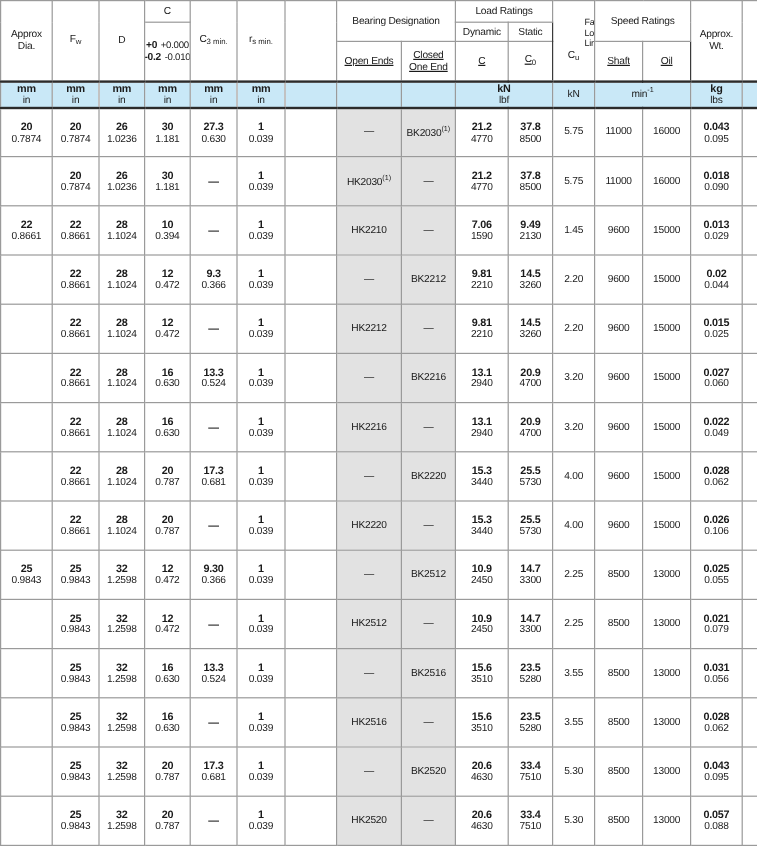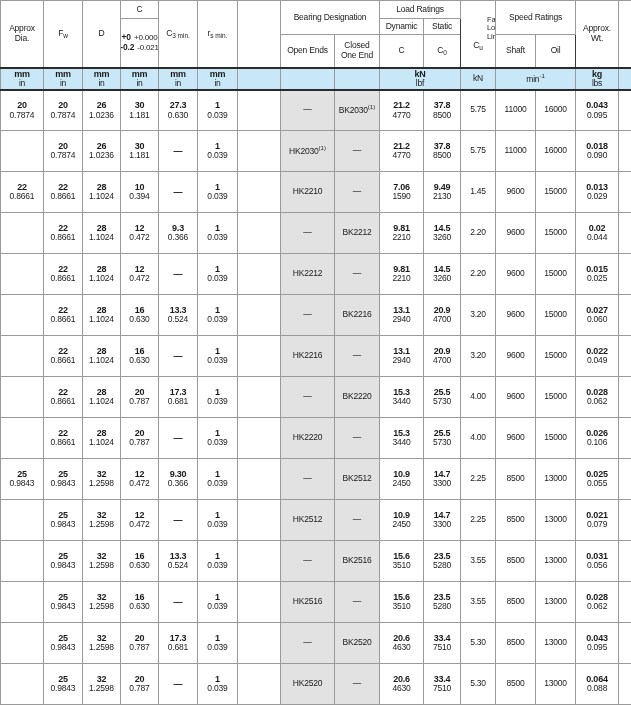--- a/index.html
+++ b/index.html
@@ -1,21 +1,21 @@
 <!DOCTYPE html>
 <html><head>
 <meta charset="utf-8">
 <style>
   html,body{margin:0;padding:0;background:#fff;}
   .wrap{width:631px;height:705px;overflow:hidden;background:#fff;}
   table{table-layout:fixed;border-collapse:collapse;width:631px;height:705px;
         font-family:"Liberation Sans",sans-serif;color:#1a1a1a;letter-spacing:-0.2px;}
   th,td{border:1px solid #9a9a9a;padding:0 1px;text-align:center;vertical-align:middle;
         font-weight:normal;font-size:8.5px;line-height:1.15;overflow:hidden;}
-  tr.h1{height:18px;} tr.h2{height:16px;} tr.h3{height:33px;}
+  tr.h1{height:18px;} tr.h2{height:16px;} tr.h3{height:33px;text-decoration:underline;}
   tr.units th{background:#c9e8f7;border-top:2px solid #2b2b2b;border-bottom:2px solid #2b2b2b;}
   tbody tr{height:40px;}
   .bl{border-left:1px solid #3a3a3a;}
   .br{border-right:1px solid #3a3a3a;}
   .mm{display:block;font-weight:bold;font-size:9px;}
   .in{display:block;font-size:8.5px;}
   .sv{font-size:8.5px;}
   .dg{font-size:8.5px;}
   .des{background:#e2e2e2;}
   sub{font-size:6.5px;vertical-align:-2px;letter-spacing:0;}
@@ -72,21 +72,21 @@
   <th rowspan="3" class="bl br"></th>
 </tr>
 <tr class="h2">
   <th rowspan="2">
             <span class="tol">
               <b>+0</b>
               <span>+0.000</span>
             </span>
             <span class="tol">
               <b>-0.2</b>
-              <span>-0.021</span>
+              <span>-0.010</span>
             </span>
           </th>
   <th class="bl"><span class="hc">Dynamic</span></th>
   <th><span class="hc">Static</span></th>
 </tr>
 <tr class="h3">
   <th class="bl"><span class="hc">Open Ends</span></th>
   <th>
             <span class="ln hc">Closed</span>
             <span class="ln hc">One End</span>
@@ -801,20 +801,20 @@
             <span class="in">4630</span>
           </td>
           <td>
             <span class="mm">33.4</span>
             <span class="in">7510</span>
           </td>
           <td class="bl"><span class="sv">5.30</span></td>
           <td class="bl"><span class="sv">8500</span></td>
           <td><span class="sv">13000</span></td>
           <td class="bl">
-            <span class="mm">0.064</span>
+            <span class="mm">0.057</span>
             <span class="in">0.088</span>
           </td>
           <td class="bl br"></td>
         </tr>
 </tbody>
 </table>
 </div>
 
 </body></html>

